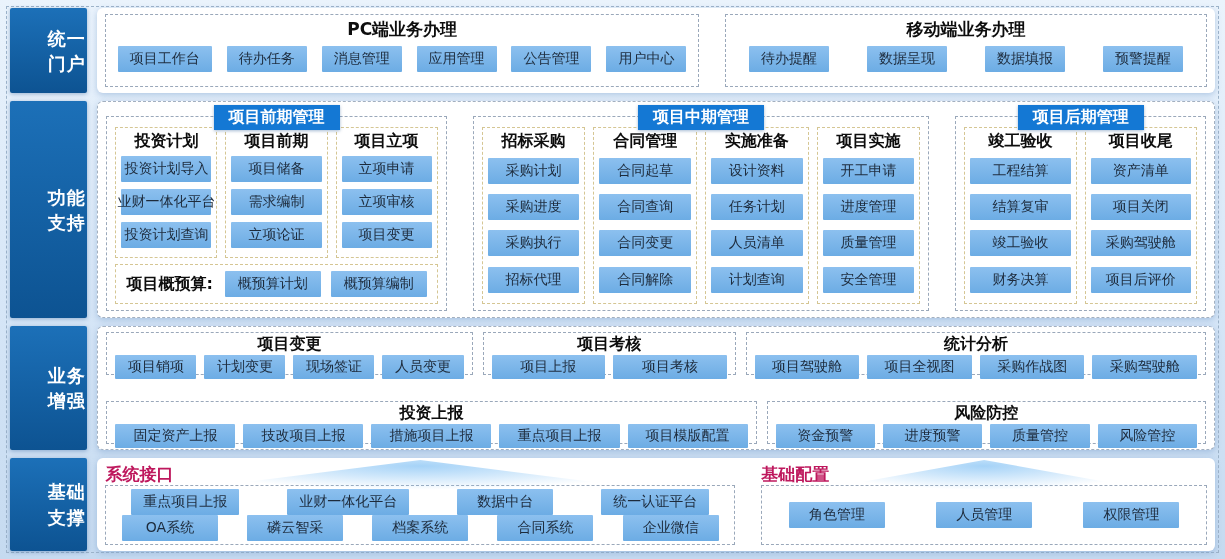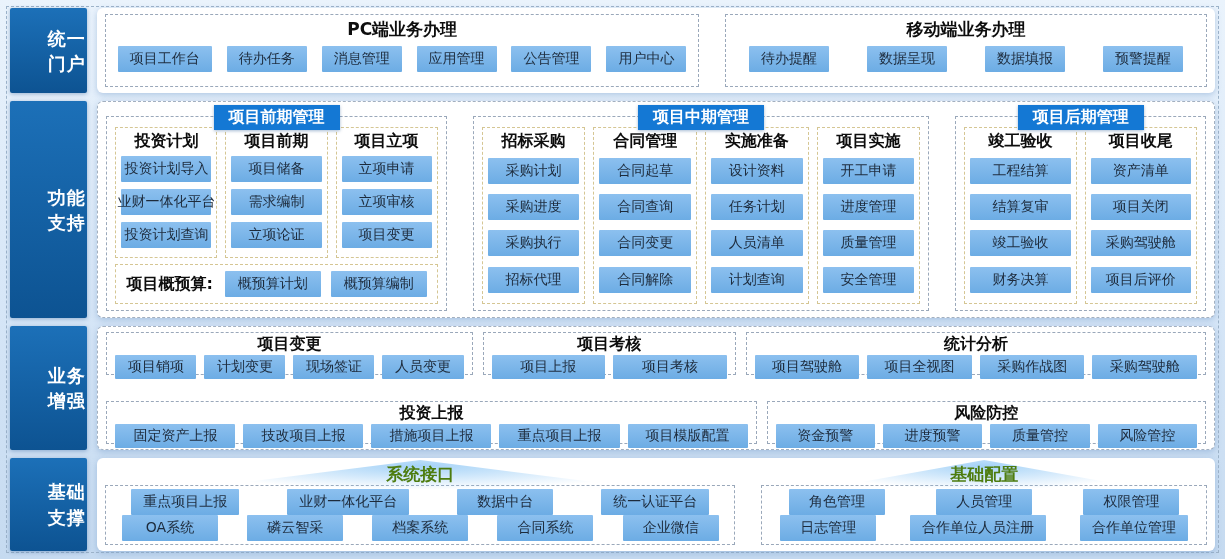--- a/index.html
+++ b/index.html
@@ -60,22 +60,22 @@
   .group { border:1px dashed #9aa8ba; display:flex; flex-direction:column; padding:1px 8px 5px; min-width:0; }
   .group-title { text-align:center; font-weight:bold; font-size:16px; color:#0d0d0d; }
   .group .hlist { flex:1; display:flex; align-items:center; justify-content:space-around; gap:8px; }
   .group .chip { height:24px; flex:1; max-width:150px; }
   .g-change { flex:37; } .g-assess { flex:25; } .g-stats { flex:47; }
   .g-invest { flex:66; } .g-risk { flex:44; }
 
   
   .fgroup { display:flex; flex-direction:column; min-width:0; }
   .fgroup.left { flex:65; } .fgroup.right { flex:46; }
-  .ftitle { position:relative; text-align:center; font-weight:bold; font-size:17px;
-            color:#4d7c0f; height:21px; line-height:21px; z-index:1; }
+  .ftitle { position:relative; text-align:left; font-weight:bold; font-size:17px;
+            color:#be185d; height:21px; line-height:21px; z-index:1; }
   .glow { position:absolute; left:50%; top:-4px; transform:translateX(-50%);
           width:75%; height:30px; z-index:-1;
           background:radial-gradient(ellipse at 50% 20%, rgba(150,203,246,.85) 0%, rgba(150,203,246,0) 70%);
           clip-path:polygon(50% 0,0 100%,100% 100%); }
   .fbox { flex:1; border:1px dashed #9aa8ba; display:flex; flex-direction:column;
           justify-content:space-around; padding:3px 6px; }
   .fbox .hlist { display:flex; justify-content:space-around; align-items:center; gap:10px; }
   .fbox .chip { min-width:96px; }
 </style>
 </head>
@@ -304,22 +304,17 @@
         </div>
       </div>
       <div class="fgroup right">
         <div class="ftitle"><span class="glow"></span><span>基础配置</span></div>
         <div class="fbox">
           <div class="hlist">
               <div class="chip">角色管理</div>
               <div class="chip">人员管理</div>
               <div class="chip">权限管理</div>
             </div>
-          <div class="hlist">
-              <div class="chip">日志管理</div>
-              <div class="chip">合作单位人员注册</div>
-              <div class="chip">合作单位管理</div>
-            </div>
         </div>
       </div>
     </div>
   </div>
 </div>
 
 </body></html>

